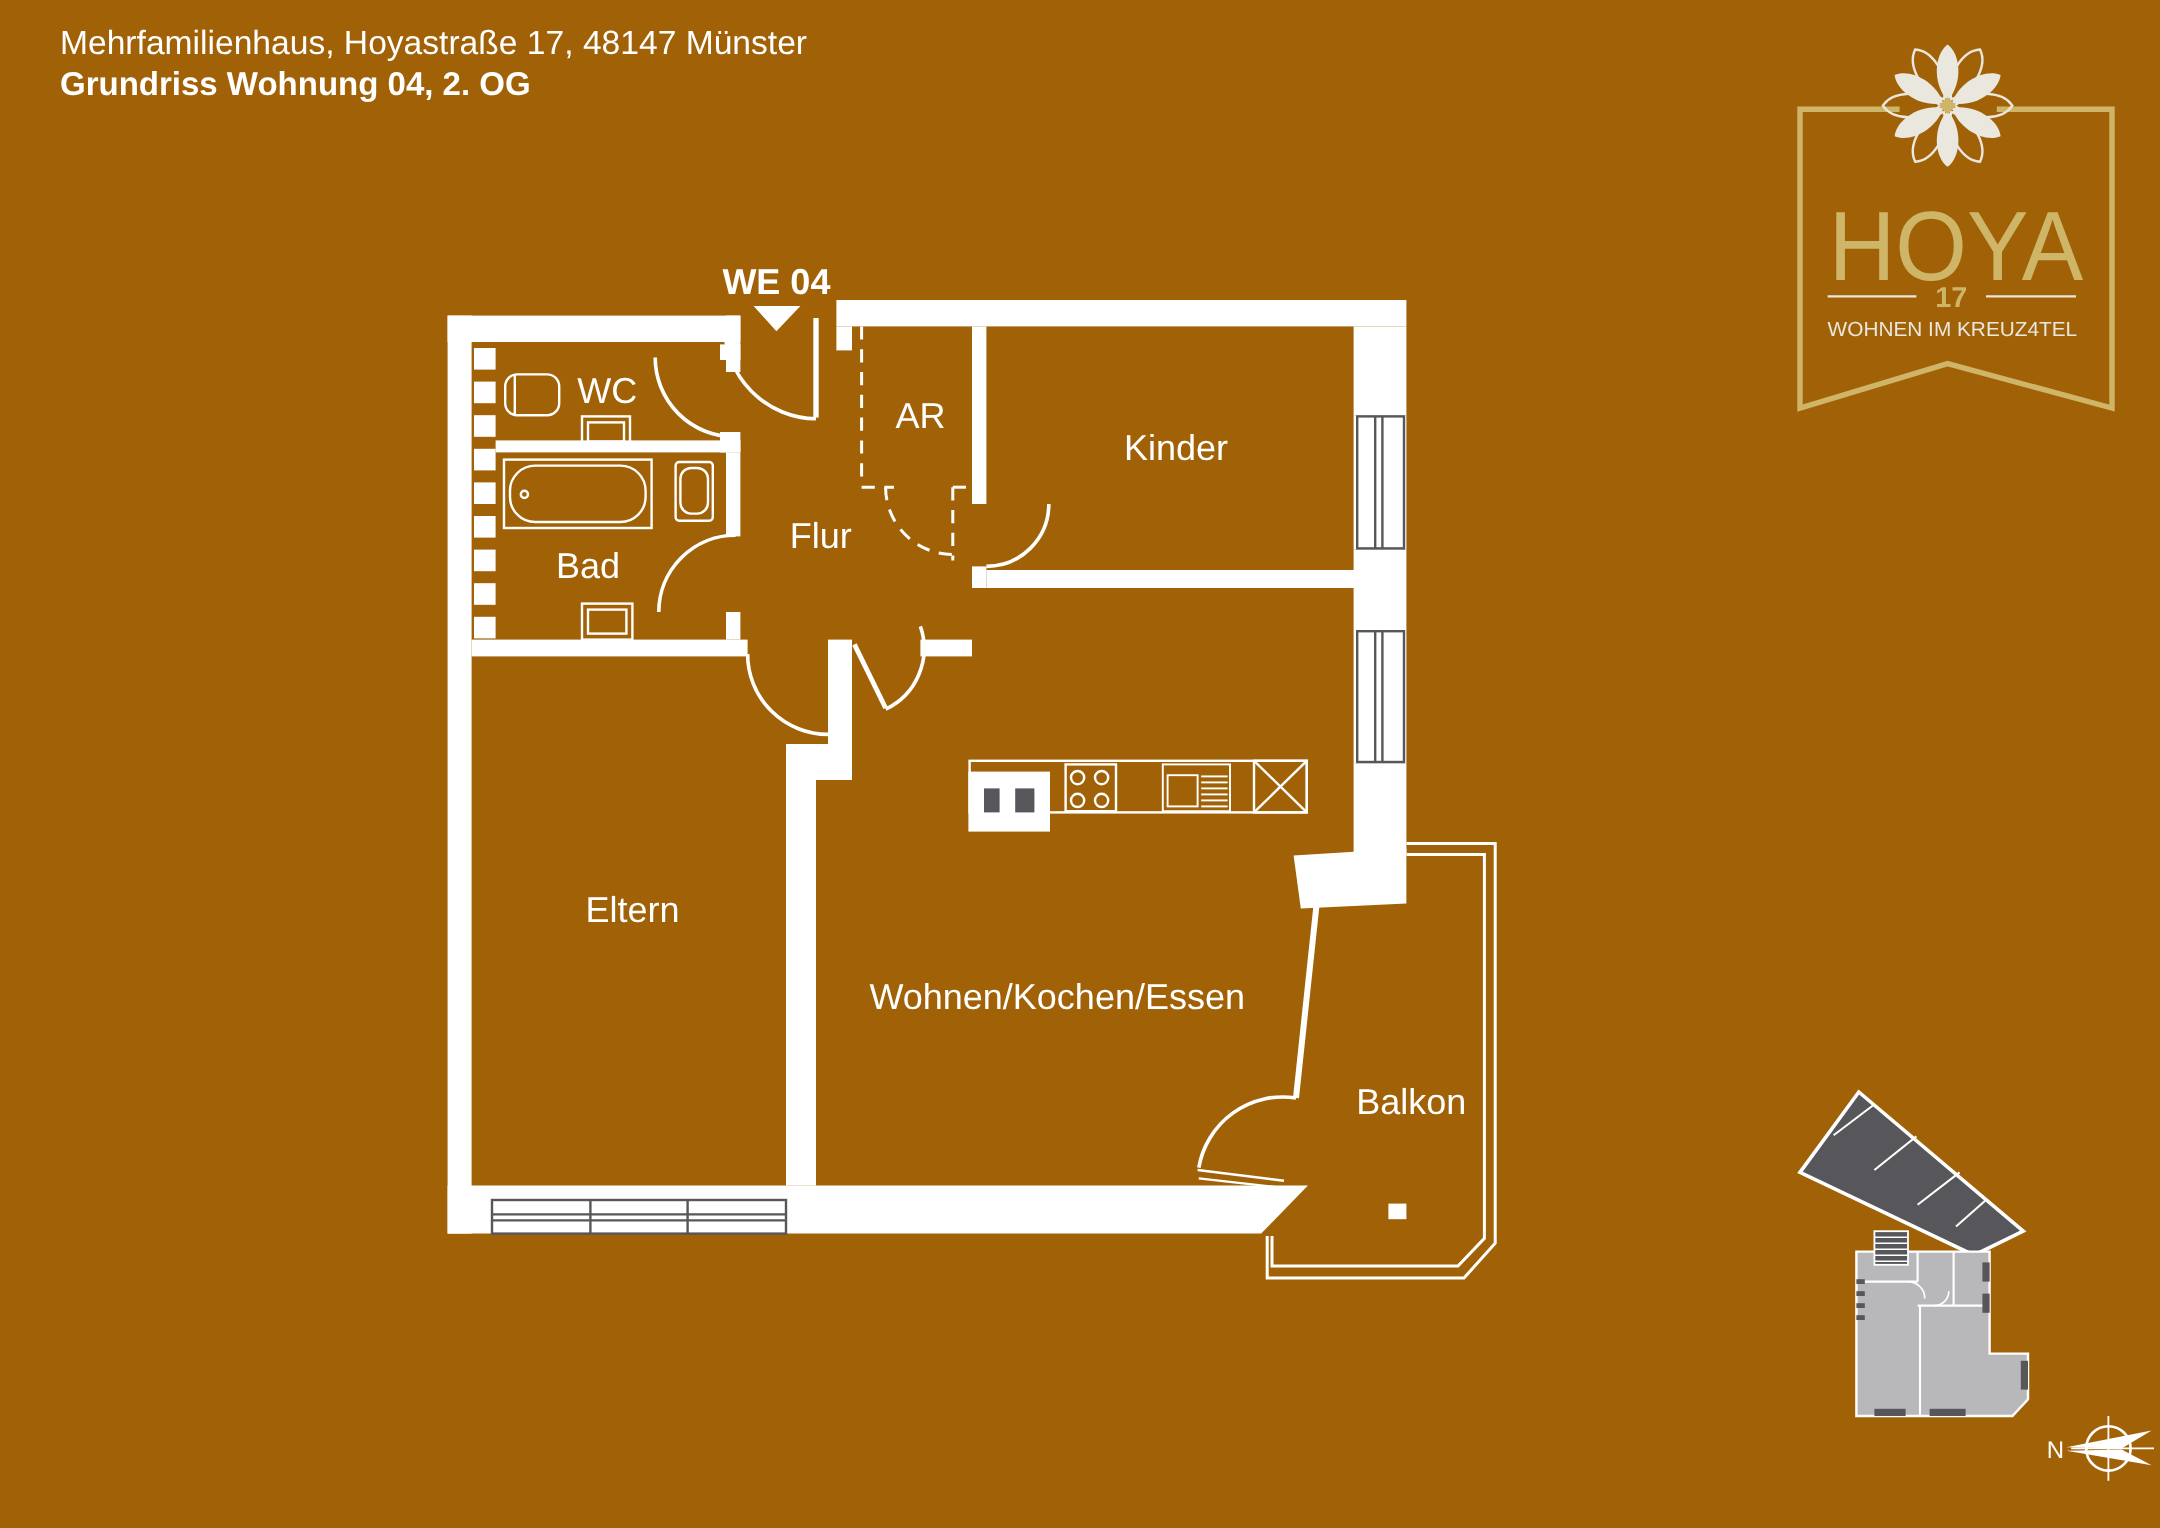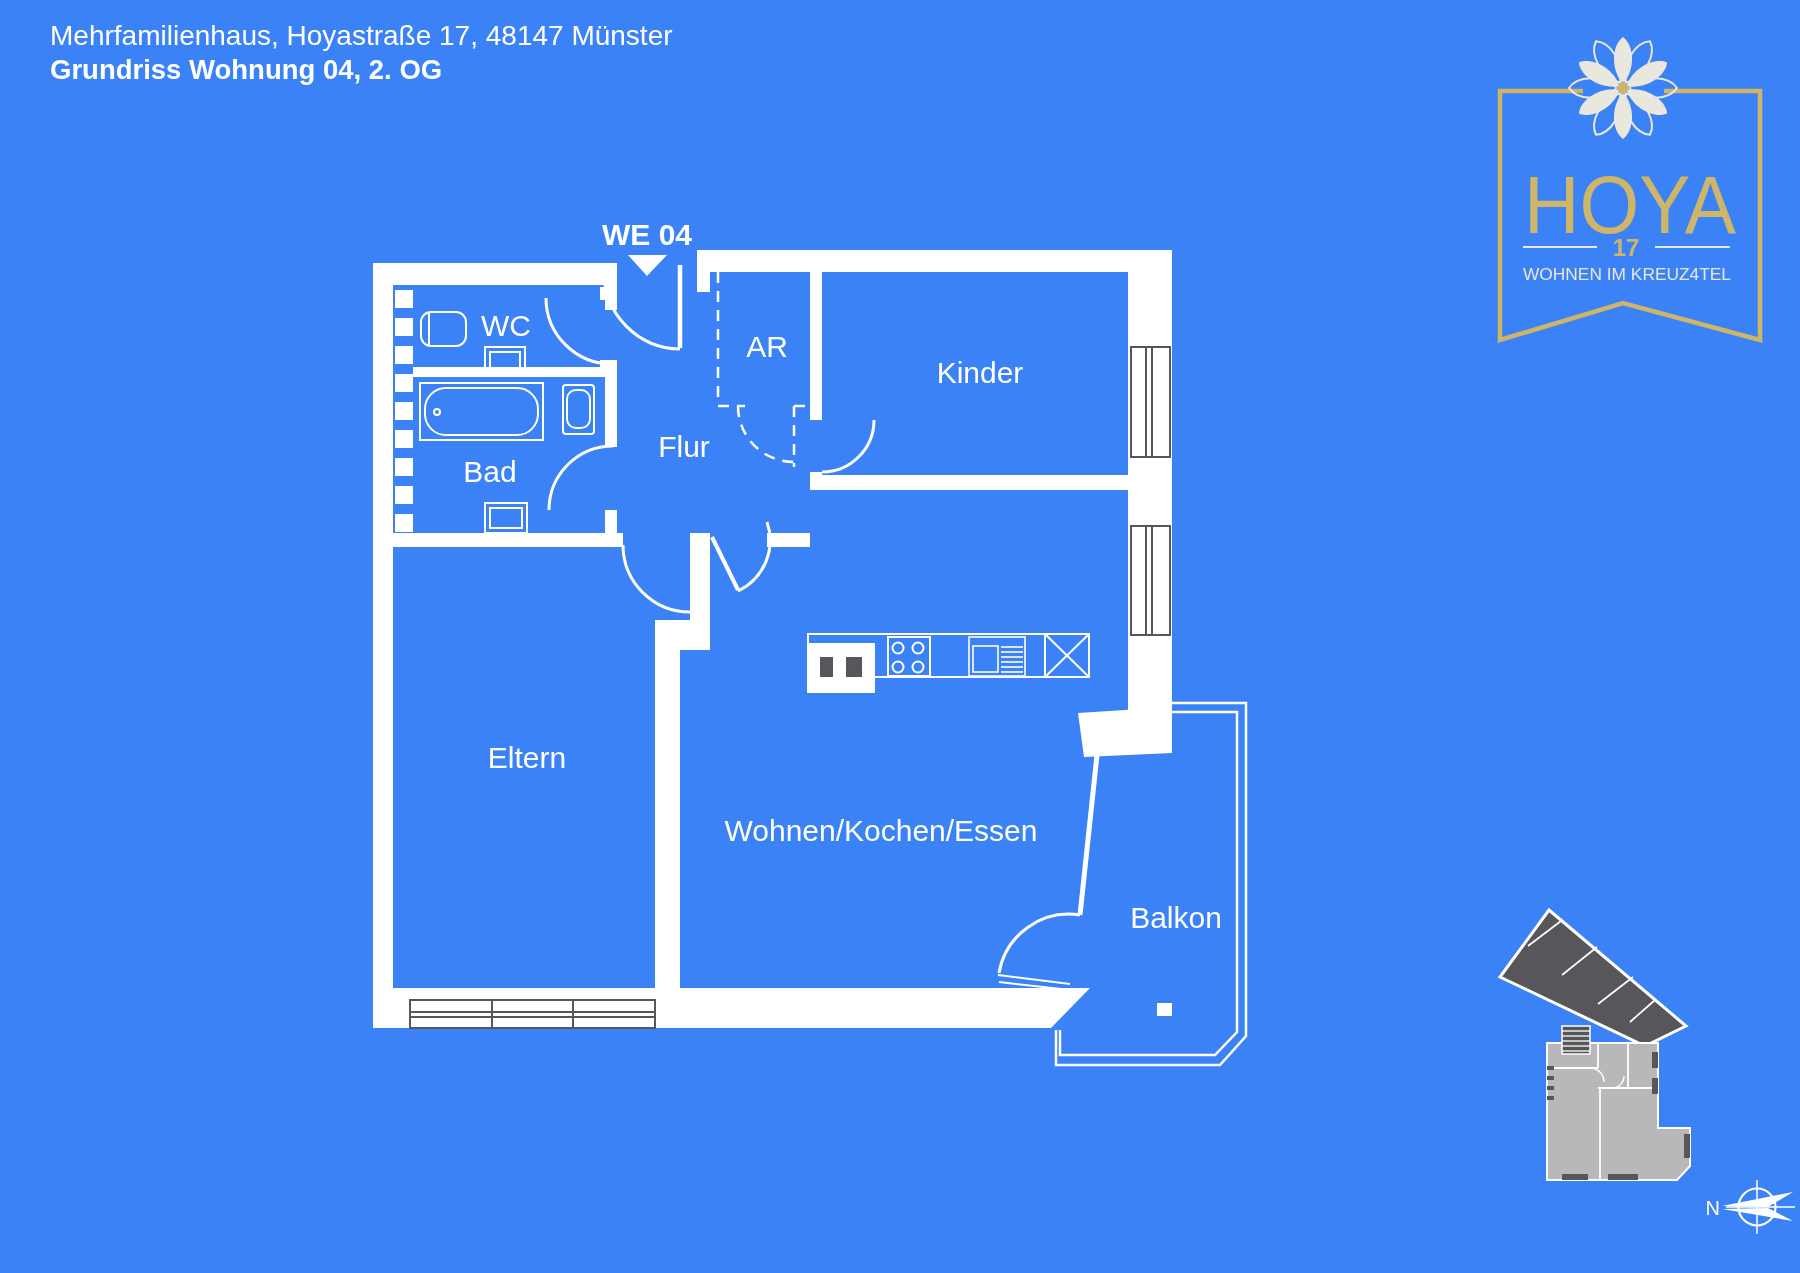--- a/index.html
+++ b/index.html
@@ -1,16 +1,16 @@
 <!DOCTYPE html>
 <html><head>
 <meta charset="utf-8">
 <style>
   html,body{margin:0;padding:0;background:#57565a;}
-  .page{position:relative;width:1800px;height:1273px;background:#3b82f6;overflow:hidden;
+  .page{position:relative;width:1800px;height:1273px;background:#a16207;overflow:hidden;
         font-family:"Liberation Sans",sans-serif;}
   svg text{font-family:"Liberation Sans",sans-serif;}
 </style>
 </head>
 <body>
 
 <div class="page">
 <svg width="1800" height="1273" viewBox="0 0 1800 1273">
 
   <g>

